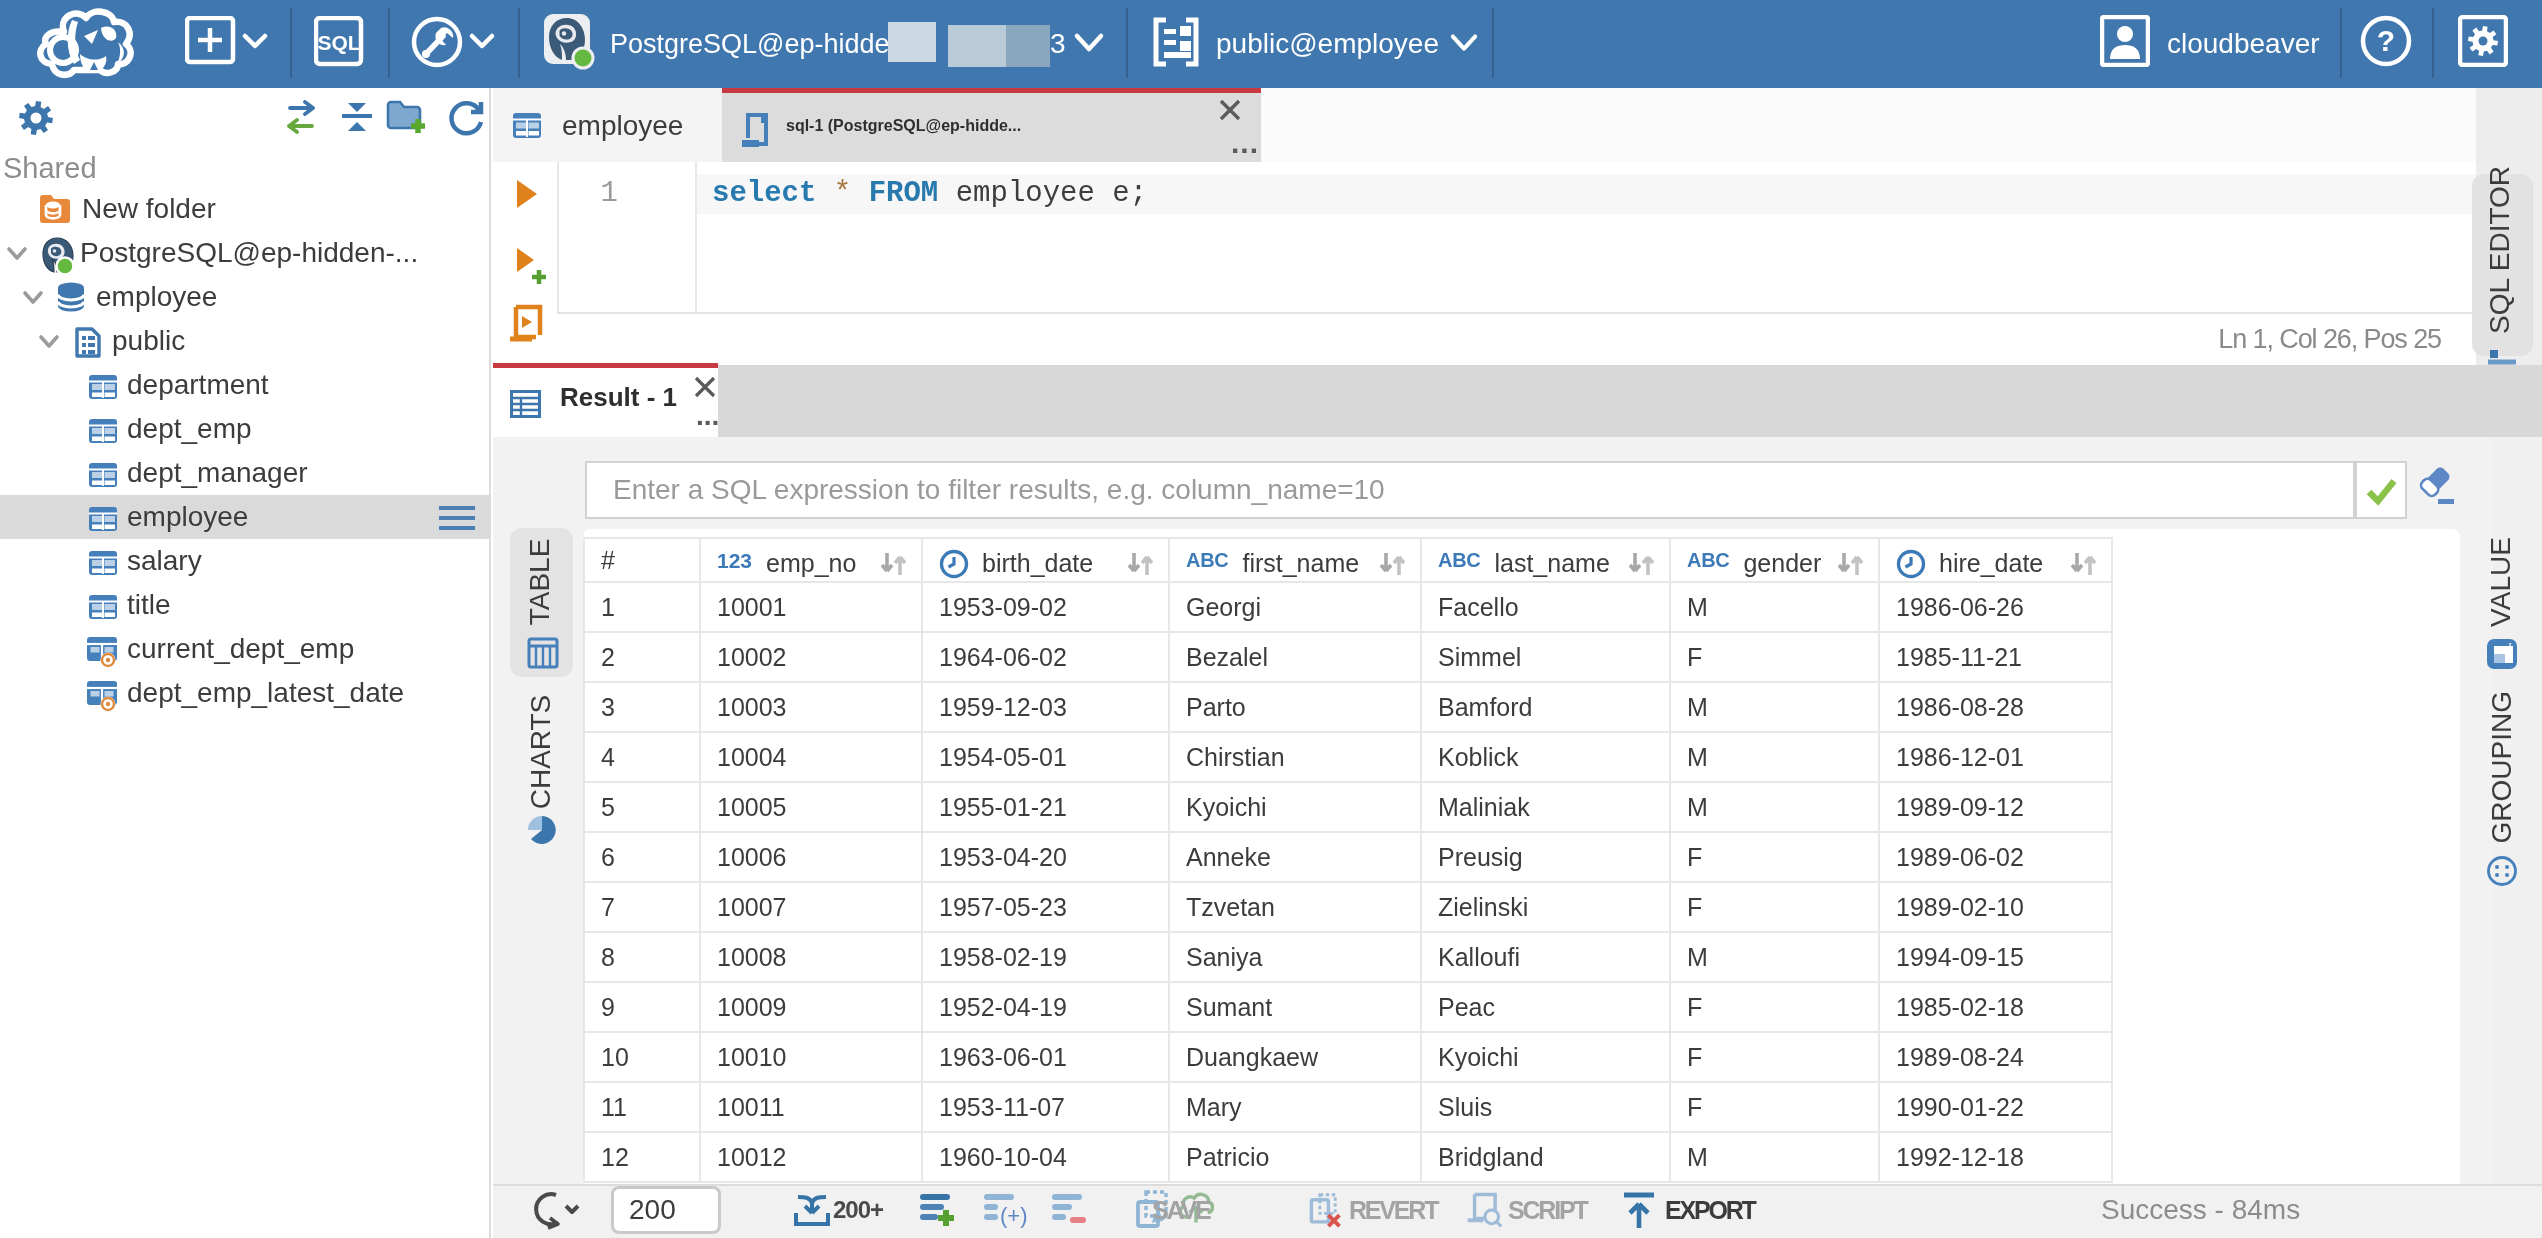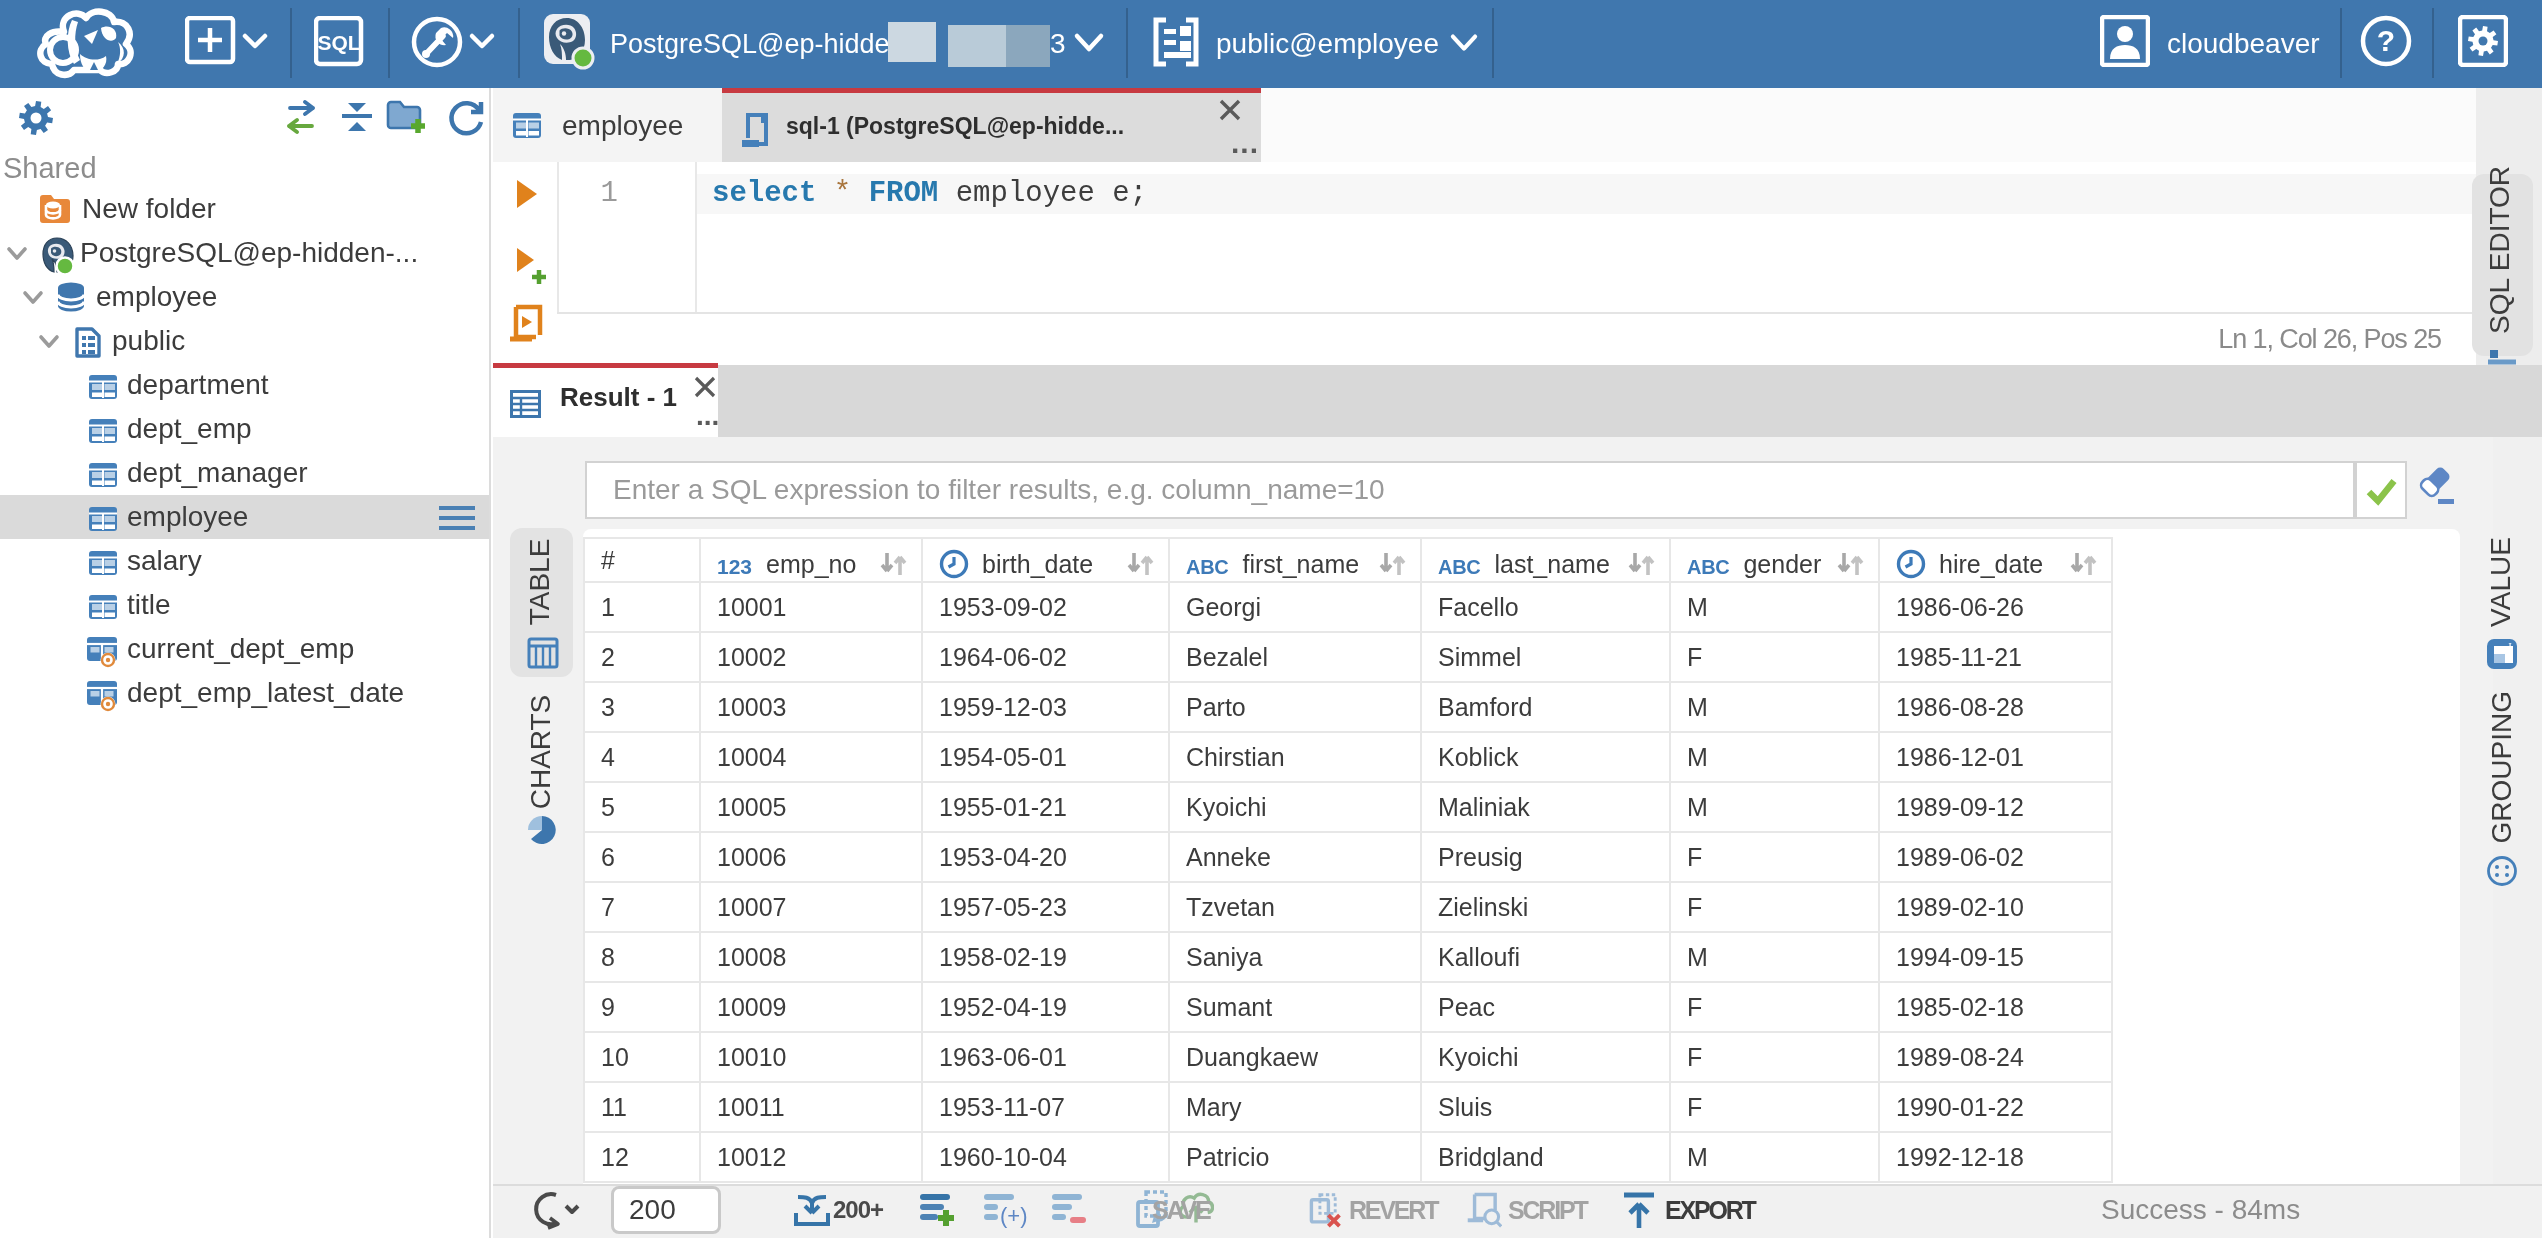--- a/index.html
+++ b/index.html
@@ -290,21 +290,21 @@
     </svg>
   <div class="abs" style="left:562px;top:88px;height:74px;line-height:76px;font-size:28px;color:#3c3c3c;">employee</div>
   
   <div class="abs" style="left:722px;top:88px;width:539px;height:74px;background:#dcdcdc;"></div>
   <div class="abs" style="left:722px;top:88px;width:539px;height:5px;background:#c73a41;"></div>
   <svg class="abs" style="left:740px;top:108px;" width="32" height="42" viewBox="0 0 32 42">
     <path d="M8 30 V7 H26 V36 H15" fill="none" stroke="#4580ba" stroke-width="4"></path>
     <rect x="21" y="5" width="7" height="10" fill="#4580ba"></rect>
     <rect x="2" y="32" width="17" height="7" fill="#4580ba"></rect>
   </svg>
-  <div class="abs" style="left:786px;top:88px;height:74px;line-height:76px;font-size:23px;font-weight:bold;color:#2e2e2e;">sql-1 (PostgreSQL@ep-hidde...</div>
+  <div class="abs" style="left:786px;top:88px;height:74px;line-height:76px;font-size:16px;font-weight:bold;color:#2e2e2e;">sql-1 (PostgreSQL@ep-hidde...</div>
   <svg class="abs" style="left:1217px;top:97px;" width="26" height="26" viewBox="0 0 26 26">
       <path d="M4 4 L22 22 M22 4 L4 22" stroke="#5a5a5a" stroke-width="3.4"></path>
     </svg>
   <div class="abs" style="left:1231px;top:126px;width:40px;height:24px;font-size:30px;font-weight:bold;color:#5a5a5a;letter-spacing:1px;">...</div>
 
   
   <div class="abs" style="left:493px;top:162px;width:2049px;height:203px;background:#ffffff;"></div>
   
   <div class="abs" style="left:697px;top:174px;width:1779px;height:40px;background:#f7f7f7;"></div>
   
@@ -408,21 +408,21 @@
   </svg>
 
   
   <style>
     #grid { position:absolute; left:583px; top:537px; width:1532px; height:647px; overflow:hidden; }
     #grid table { border-collapse:collapse; table-layout:fixed; width:1530px; }
     #grid th, #grid td { border:2px solid #e7e7e7; font-weight:normal; text-align:left;
       padding:0 0 0 16px; font-size:25px; color:#3c3c3c; overflow:hidden; white-space:nowrap; }
     #grid th { height:44px; }
     #grid td { height:50px; }
-    #grid .hd { display:flex; align-items:flex-end;margin-top:8px; }
+    #grid .hd { display:flex; align-items:flex-start;margin-top:8px; }
     #grid .hic { margin-right:13px; display:inline-flex; }
     #grid .abc { color:#3d7ab8; font-weight:bold; font-size:20px; letter-spacing:-0.3px; margin-right:14px; }
     #grid .n123 { color:#3d7ab8; font-weight:bold; font-size:21px; margin-right:14px; }
     #grid .srt { margin-left:auto; margin-right:12px; }
   </style>
   <div id="grid">
       <table>
     <colgroup>
           <col style="width:116px">
           <col style="width:222px">

